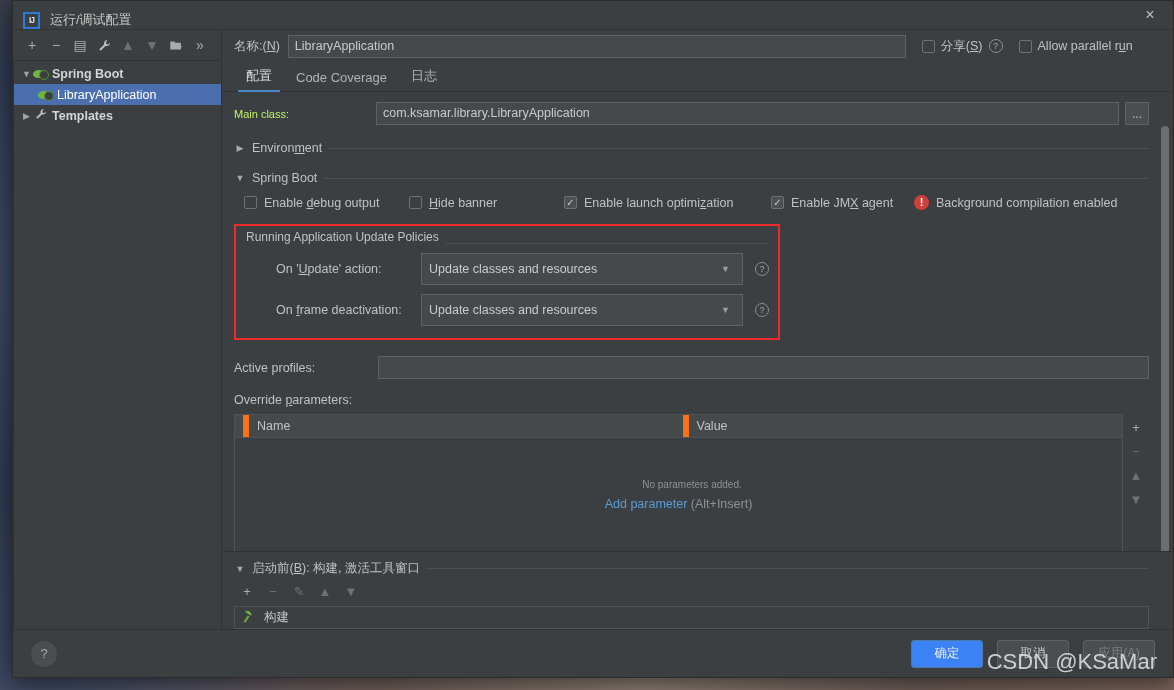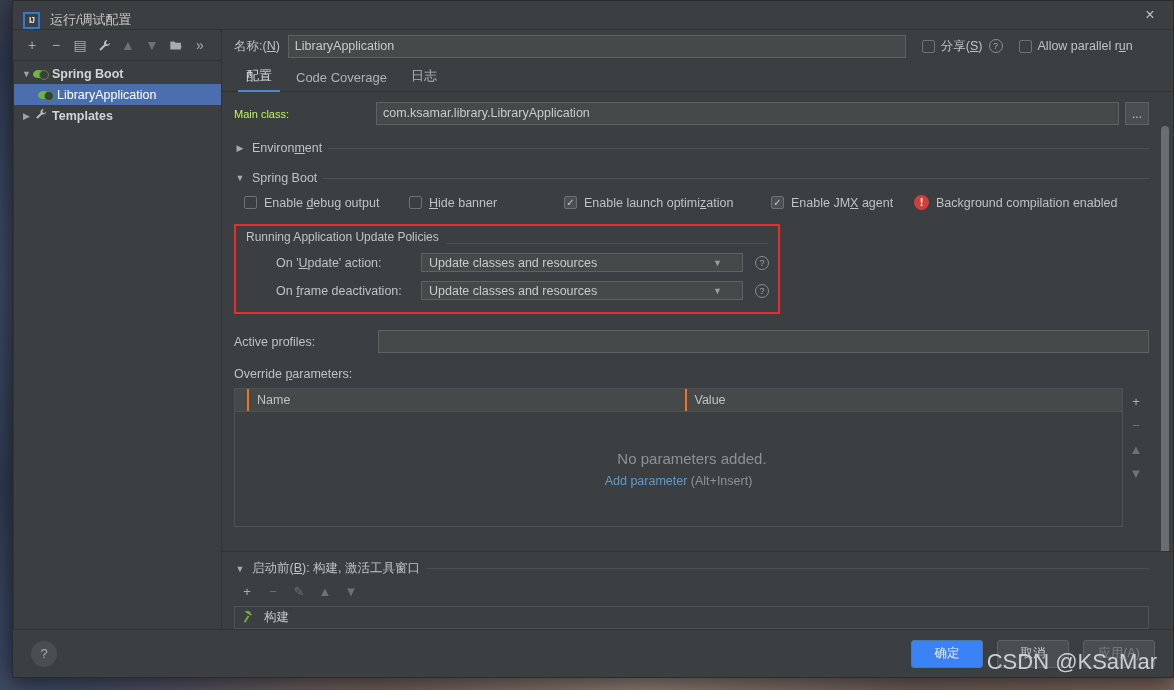--- a/index.html
+++ b/index.html
@@ -226,23 +226,23 @@
   .policy-legend {
     display: flex; align-items: flex-end; gap: 7px;
     margin-top: 4px; margin-bottom: 4px;
   }
   .policy-legend .sep-title { font-size: 12px; color: #bfc2c4; }
   .policy-row {
     display: flex; align-items: center; margin-top: 9px; padding-left: 30px;
   }
   .policy-label { width: 145px; flex: 0 0 145px; color: #bfc2c4; font-size: 12.5px; }
   .combo {
-    width: 322px; height: 19px; flex: 0 0 322px;
+    width: 322px; height: 32px; flex: 0 0 322px;
     background: #45494a; border: 1px solid #5e6264;
-    display: flex; align-items: center; padding: 0 20px 0 7px;
+    display: flex; align-items: center; padding: 0 12px 0 7px;
     color: #c8cbcd; font-size: 12.5px; cursor: pointer;
   }
   .combo .val { flex: 1 1 auto; white-space: nowrap; overflow: hidden; }
   .combo .caret { color: #9a9ea0; font-size: 9px; padding-left: 6px; }
   .policy-row .help-circle { margin-left: 12px; }
 
   .profiles-row { margin-top: 16px; display: flex; align-items: center; }
   .profiles-label { width: 144px; flex: 0 0 144px; color: #bfc2c4; font-size: 12.5px; }
   .override-label { margin-top: 14px; color: #bfc2c4; font-size: 12.5px; }
 
@@ -256,31 +256,31 @@
     display: flex; flex-direction: column;
   }
   .thead {
     height: 23px; flex: 0 0 23px;
     display: flex; align-items: stretch;
     background: #45494a; border-bottom: 1px solid #4f5355;
   }
   .th {
     display: flex; align-items: center;
     padding-left: 8px; color: #c0c3c5; font-size: 12.5px;
-    border-right: 2px solid #f97316;
+    border-right: 6px solid #f97316;
   }
   .th.gutter { width: 14px; flex: 0 0 14px; padding: 0; }
   .th.name-col { flex: 1 1 0; }
   .th.value-col { flex: 1 1 0; border-right: none; }
   .tbody {
     flex: 1 1 auto;
     display: flex; flex-direction: column;
     align-items: center; justify-content: center; gap: 7px;
   }
-  .empty-text { color: #8e9294; font-size: 15px; margin-left: 27px; }
+  .empty-text { color: #8e9294; font-size: 10px; margin-left: 27px; }
   .empty-action { font-size: 12.5px; }
   .empty-action a { color: #5b9bd5; text-decoration: none; cursor: pointer; }
   .empty-action .hint { color: #8e9294; }
   .table-side {
     width: 26px; flex: 0 0 26px;
     display: flex; flex-direction: column; align-items: center;
     padding-top: 2px; gap: 2px;
   }
   .side-btn {
     width: 22px; height: 22px;

